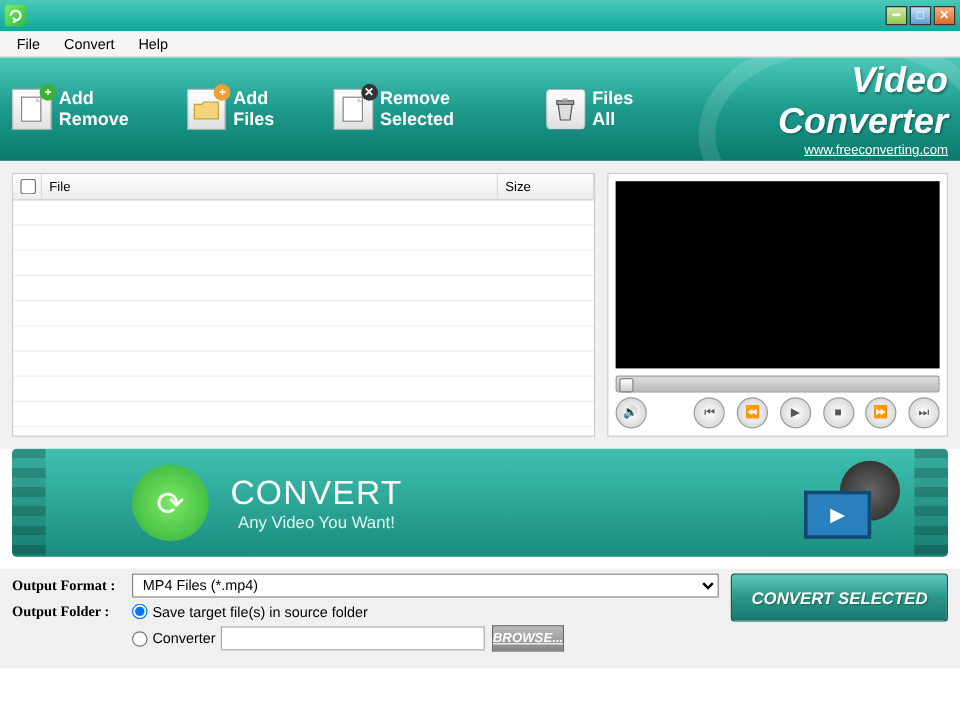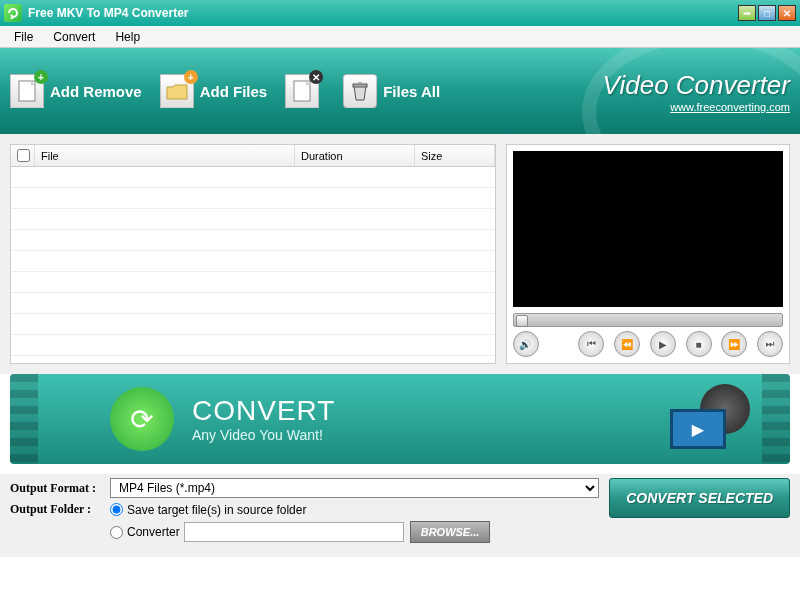--- a/index.html
+++ b/index.html
@@ -95,23 +95,23 @@
 .badge-dark { background: #333; }
 .trash-icon { background: radial-gradient(#888, #555); border-radius: 4px; }
 
 .brand-area {
   margin-left: auto;
   color: #fff;
   text-align: right;
   z-index: 1;
 }
 .brand-area .brand-title {
-  font-size: 26px;
+  font-size: 30px;
   font-style: italic;
-  font-weight: normal;
+  font-weight: bold;
   text-shadow: 1px 1px 2px rgba(0,0,0,0.4);
 }
 .brand-area .brand-url {
   font-size: 11px;
   text-decoration: underline;
   text-align: right;
 }
 
 .middle-area {
   display: flex;
@@ -223,20 +223,21 @@
 }
 .banner-text .big {
   color: #fff;
   font-size: 28px;
   font-weight: normal;
   letter-spacing: 1px;
 }
 .banner-text .small {
   color: #dff7f3;
   font-size: 14px;
+  text-align: center;
 }
 .banner-clip {
   margin-left: auto;
   width: 90px; height: 60px;
   position: relative;
 }
 .banner-clip .reel {
   position: absolute; right: 10px; top: -5px;
   width: 50px; height: 50px;
   border-radius: 50%;
@@ -286,29 +287,30 @@
 }
 .customize-input {
   width: 220px;
   height: 20px;
   border: 1px solid #aaa;
   background: #fff;
   margin-left: 4px;
 }
 .browse-btn {
   height: 22px;
-  padding: 0 10px;
+  padding: 0 0;
   background: linear-gradient(#bbb, #888);
   color: #fff;
   font-size: 11px;
   font-style: italic;
   font-weight: bold;
   border: 1px solid #666;
   cursor: pointer;
   margin-left: 6px;
+  text-decoration: underline;
 }
 
 .convert-buttons {
   display: flex;
   gap: 8px;
   padding-bottom: 4px;
 }
 .cbtn {
   height: 40px;
   padding: 0 16px;
@@ -328,21 +330,20 @@
 </head>
 <body>
 
 <div class="title-bar">
   <div class="logo">
     <svg width="12" height="12" viewBox="0 0 12 12">
         <path d="M2 6 A4 4 0 1 1 6 10" fill="none" stroke="#fff" stroke-width="2"></path>
         <path d="M6 10 L4 8 M6 10 L4 12" stroke="#fff" stroke-width="2" fill="none"></path>
       </svg>
   </div>
-  <span>Free MKV To MP4 Converter</span>
   <div class="spacer"></div>
   <div class="win-btn win-min">━</div>
   <div class="win-btn win-max">□</div>
   <div class="win-btn win-close">✕</div>
 </div>
 
 <div class="menu-bar">
   <div class="menu-item">File</div>
   <div class="menu-item">Convert</div>
   <div class="menu-item">Help</div>
@@ -369,20 +370,21 @@
     <span>Add Files</span>
   </div>
   <div class="toolbar-btn">
     <div class="ticon">
       <svg width="20" height="24">
           <rect x="2" y="2" width="16" height="20" fill="#fff" stroke="#888"></rect>
           <path d="M14 2 L18 6 L14 6 Z" fill="#ccc"></path>
         </svg>
       <div class="ticon-badge badge-dark">✕</div>
     </div>
+    <span>Remove Selected</span>
   </div>
   <div class="toolbar-btn">
     <div class="ticon trash-icon">
       <svg width="20" height="22">
           <path d="M4 6 L16 6 L14 20 L6 20 Z" fill="#ddd" stroke="#555"></path>
           <rect x="3" y="4" width="14" height="3" fill="#aaa" stroke="#555"></rect>
           <rect x="8" y="2" width="4" height="2" fill="#aaa"></rect>
         </svg>
     </div>
     <span>Files All</span>
@@ -393,21 +395,20 @@
   </div>
 </div>
 
 <div class="middle-area">
   <div class="file-panel">
     <div class="file-header">
       <div class="col col-chk">
           <input type="checkbox" style="">
         </div>
       <div class="col col-file">File</div>
-      <div class="col col-dur">Duration</div>
       <div class="col col-size">Size</div>
     </div>
     <div class="file-rows">
       <div class="row"></div>
       <div class="row"></div>
       <div class="row"></div>
       <div class="row"></div>
       <div class="row"></div>
       <div class="row"></div>
       <div class="row"></div>

